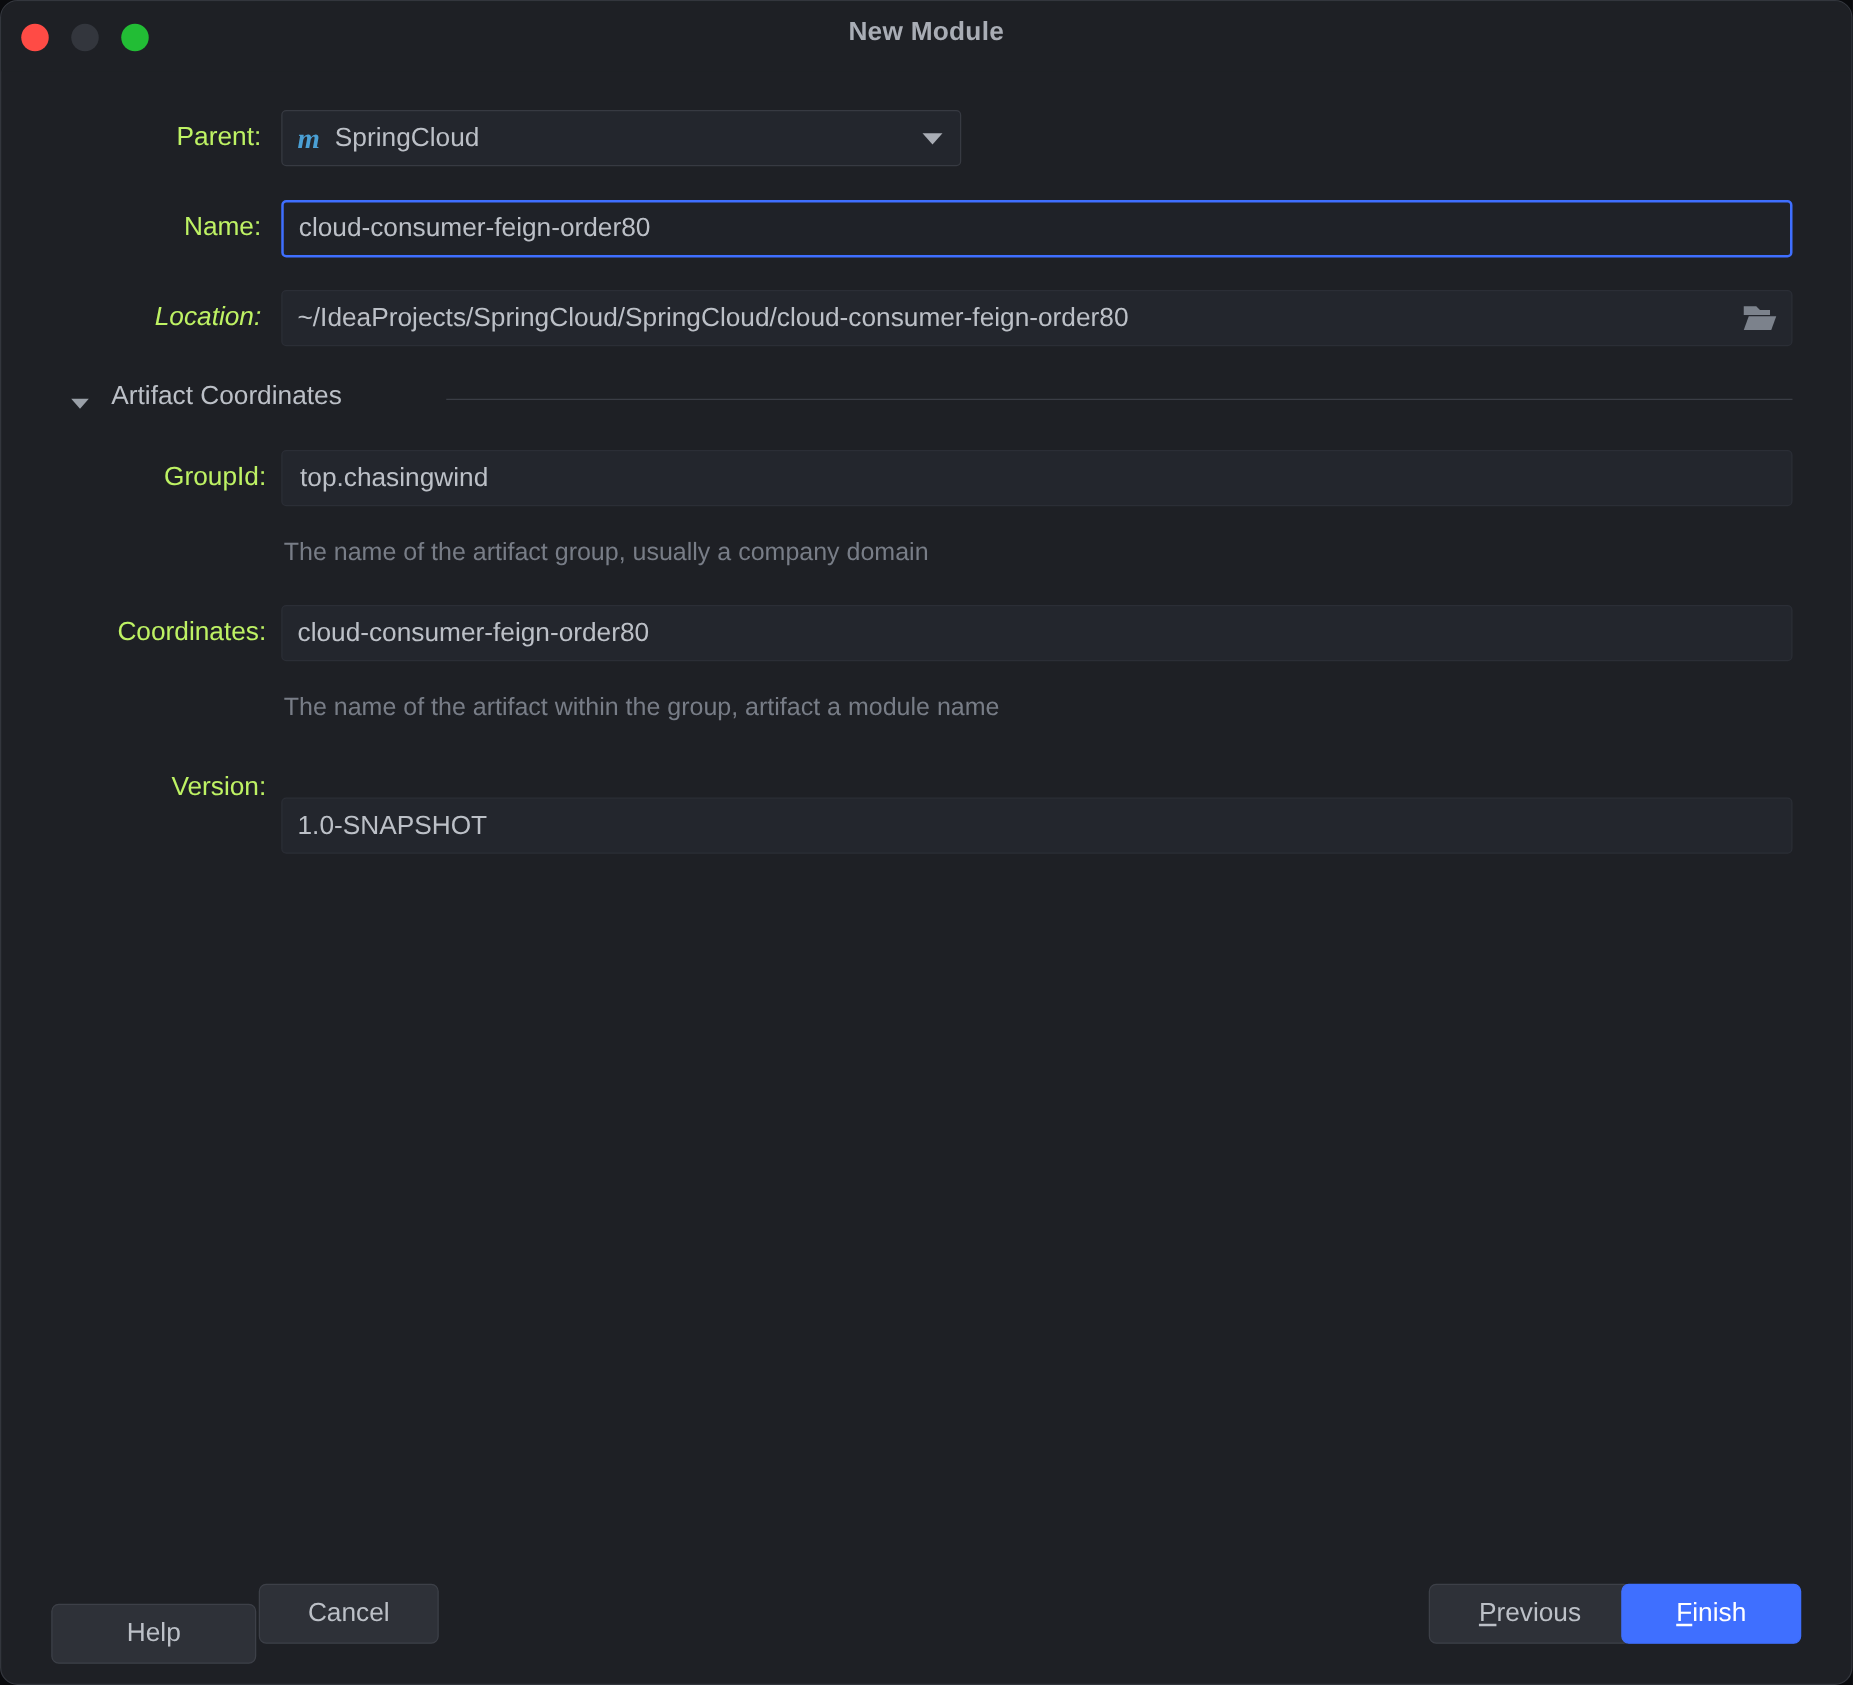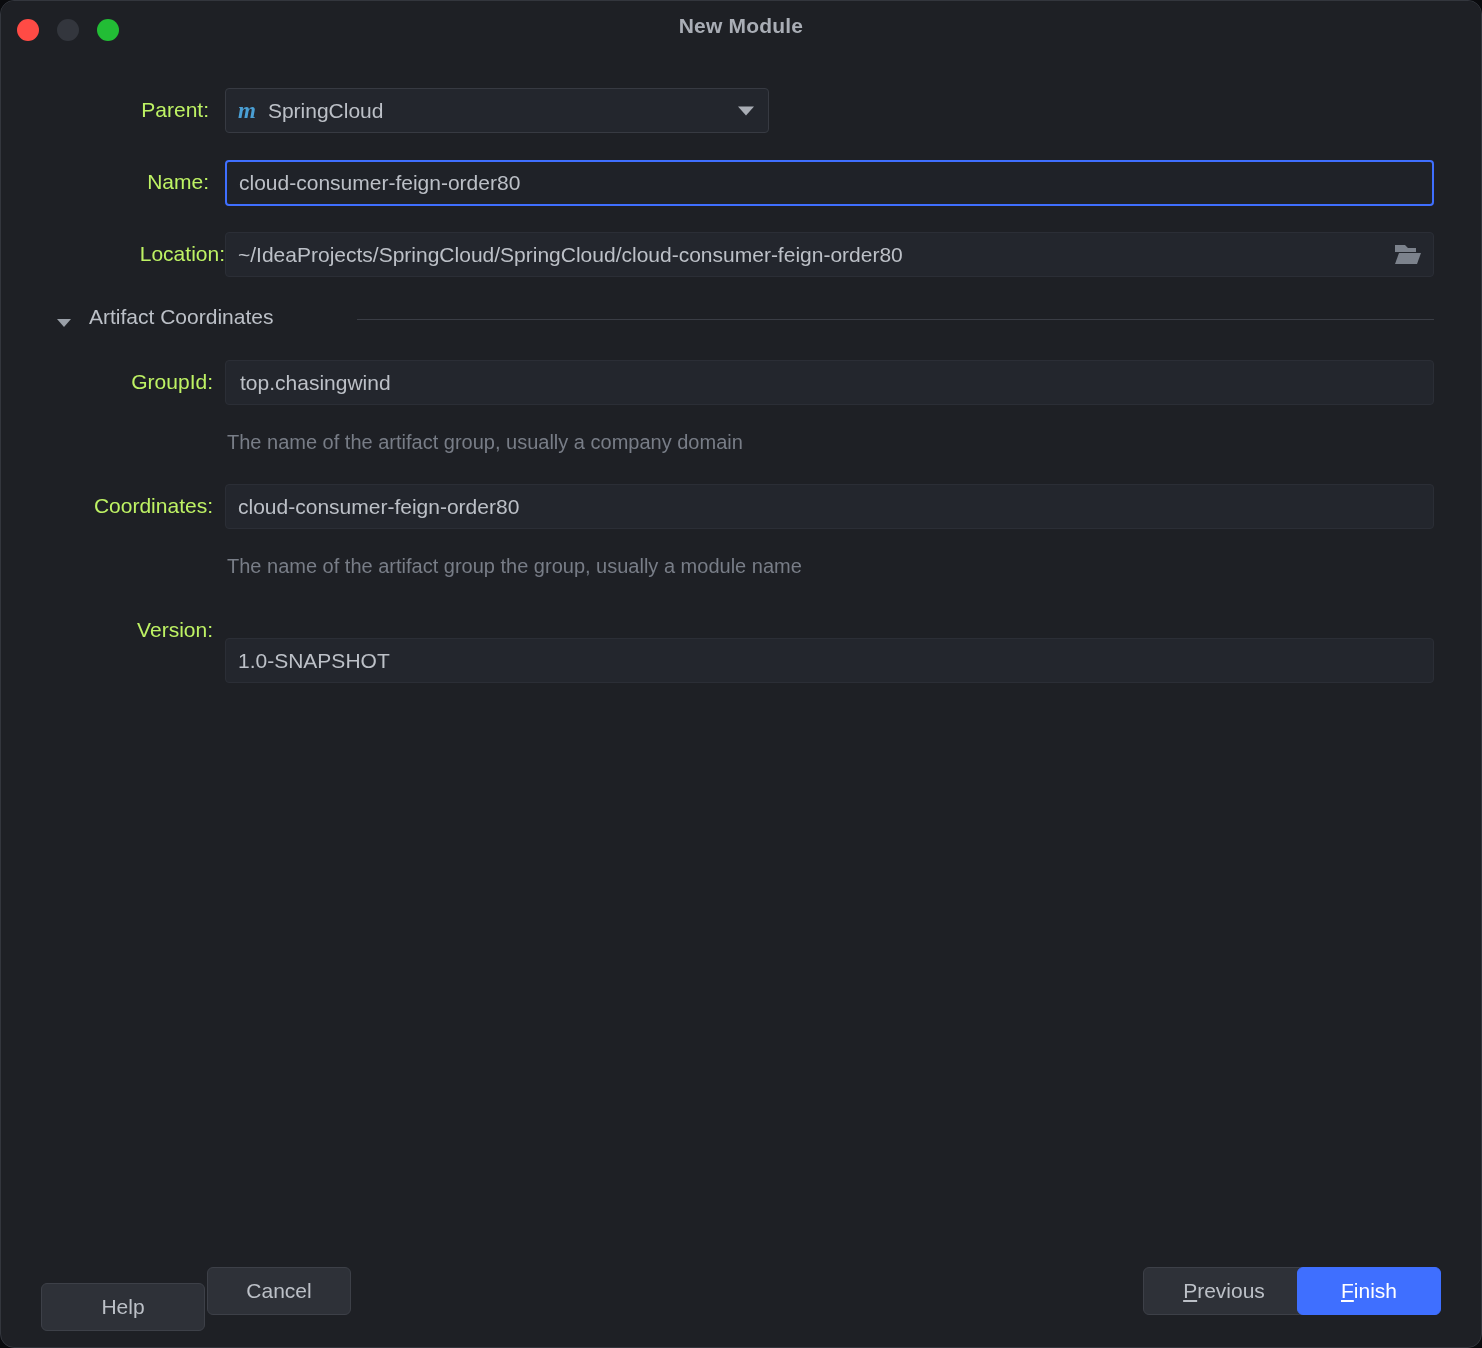--- a/index.html
+++ b/index.html
@@ -103,21 +103,21 @@
     right: 14px; top: 50%;
     transform: translateY(-50%);
     width: 0; height: 0;
     border-left: 8px solid transparent;
     border-right: 8px solid transparent;
     border-top: 9px solid #a9adb5;
   }
 
   #label-parent   { left: 0;  top: 41px;  width: 208px; }
   #label-name     { left: 0;  top: 113px; width: 208px; }
-  #label-location { left: 16px;  top: 185px; width: 208px; }
+  #label-location { left: 0;  top: 185px; width: 208px; font-style: italic; }
   #label-groupid    { left: 0; top: 313px; width: 212px; }
   #label-artifactid { left: 0; top: 437px; width: 212px; }
   #label-version    { left: 0; top: 561px; width: 212px; }
 
   #name-field     { left: 224px; top: 103px; width: 1209px; height: 46px; }
   #location-field { left: 224px; top: 175px; width: 1209px; height: 45px; }
 
   #folder-btn {
     position: absolute;
     right: 10px; top: 50%;
@@ -244,21 +244,21 @@
     <div class="label" id="label-groupid">GroupId:</div>
     <div class="field flat" id="groupid-field">
       <span>top.chasingwind</span>
     </div>
     <div class="hint" id="hint-groupid">The name of the artifact group, usually a company domain</div>
 
     <div class="label" id="label-artifactid">Coordinates:</div>
     <div class="field flat" id="artifactid-field">
       <span>cloud-consumer-feign-order80</span>
     </div>
-    <div class="hint" id="hint-artifactid">The name of the artifact group the group, usually a module name</div>
+    <div class="hint" id="hint-artifactid">The name of the artifact within the group, artifact a module name</div>
 
     <div class="label" id="label-version">Version:</div>
     <div class="field flat" id="version-field">
       <span>1.0-SNAPSHOT</span>
     </div>
 
   </div>
 
   <div id="footer">
     <div class="btn" id="btn-help">Help</div>

